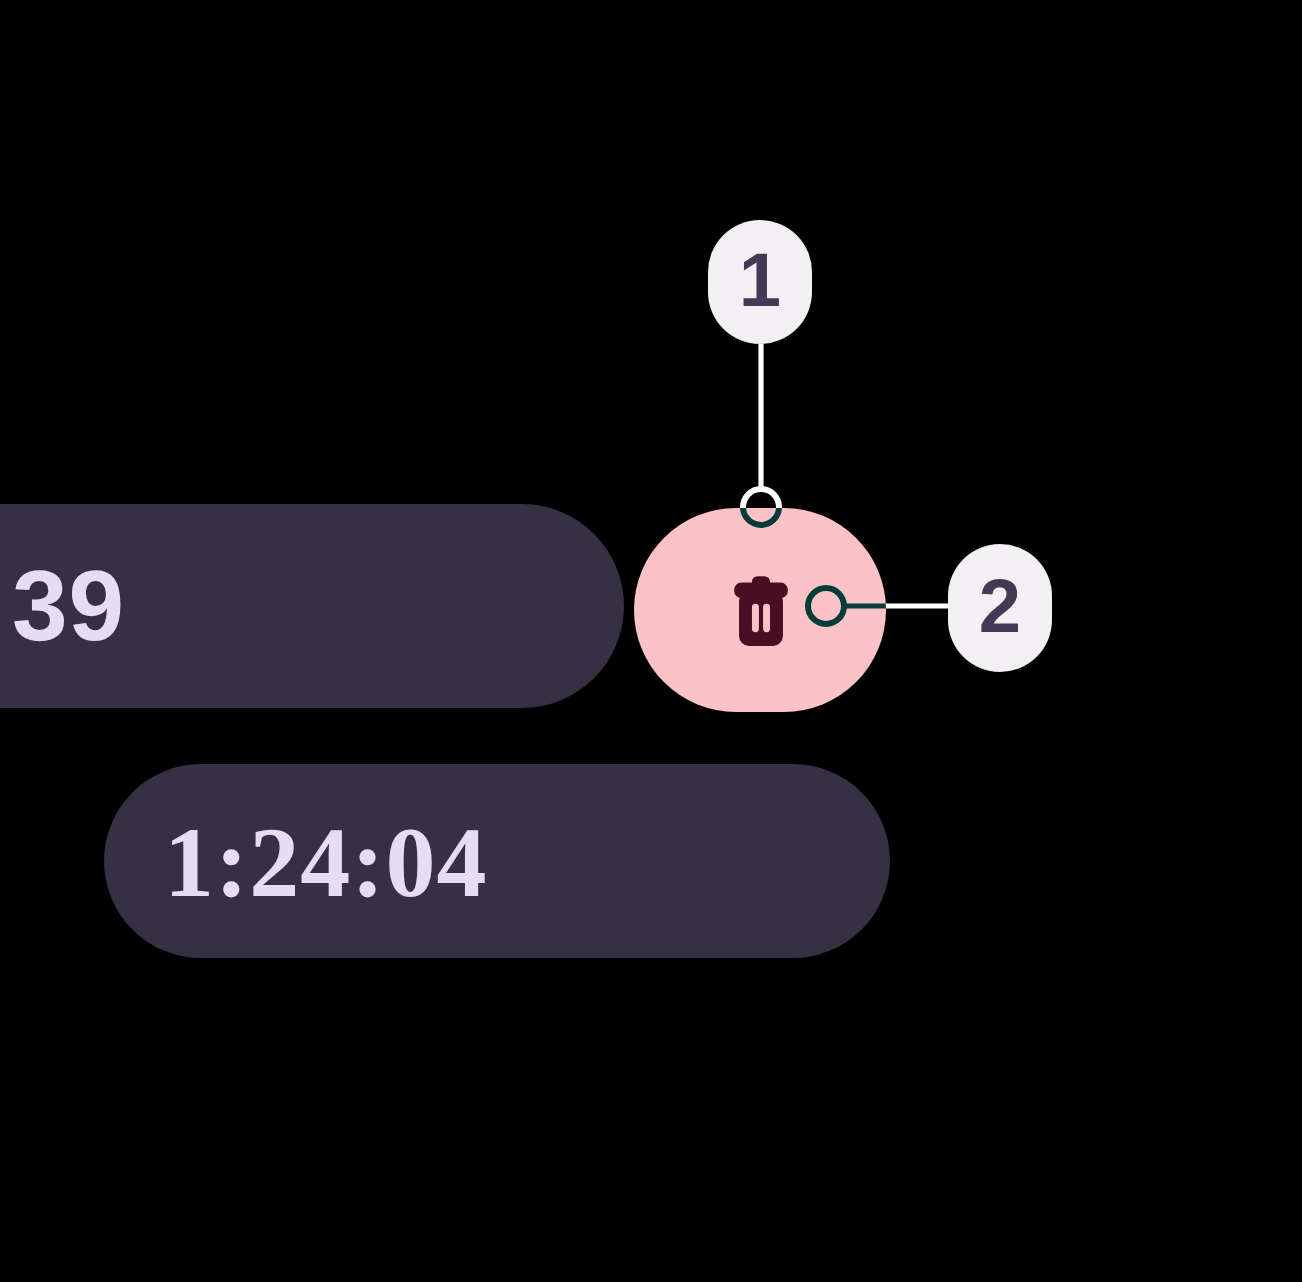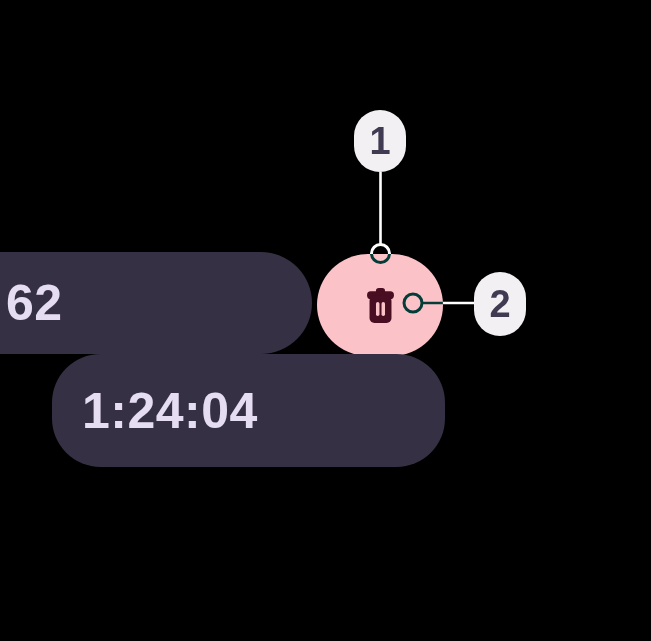--- a/index.html
+++ b/index.html
@@ -34,24 +34,25 @@
     font-weight: 700;
     letter-spacing: 0.5px;
   }
   .chip-remaining {
     left: -60px; top: 252px;
     width: 372px; height: 102px;
     border-radius: 51px;
     padding-left: 66px;
   }
   .chip-elapsed {
-    left: 52px; top: 354px;
-    width: 393px; height: 113px;
+    left: 52px; top: 382px;
+    width: 393px; height: 97px;
     border-radius: 48.5px;
     padding-left: 30px;
+    font-family: Liberation Serif, serif;
   }
 
   
   .delete-btn {
     position: absolute;
     left: 317px; top: 254px;
     width: 126px; height: 102px;
     border-radius: 51px;
     background: var(--delete_bg);
     border: none;
@@ -89,21 +90,21 @@
   }
   .connectors line { stroke: var(--annotation); stroke-width: 2.6; }
   .connectors circle { stroke: var(--annotation); stroke-width: 3; fill: none; }
 </style>
 </head>
 <body>
 
 <div class="stage">
 
   <div class="chip chip-remaining">
-    <span>62</span>
+    <span>39</span>
   </div>
 
   <button class="delete-btn">
     <span class="icon">
       <svg viewBox="0 0 24 28" xmlns="http://www.w3.org/2000/svg">
         <rect class="trash-dark" x="8.5" y="0.5" width="7" height="6" rx="2.2"></rect>
         <rect class="trash-dark" x="1.6" y="3" width="20.8" height="6" rx="2.8"></rect>
         <rect class="trash-dark" x="3.5" y="6.5" width="17" height="21" rx="3.8"></rect>
         <rect class="trash-slot" x="8.5" y="11.2" width="2.7" height="11" rx="1.35"></rect>
         <rect class="trash-slot" x="12.8" y="11.2" width="2.7" height="11" rx="1.35"></rect>

